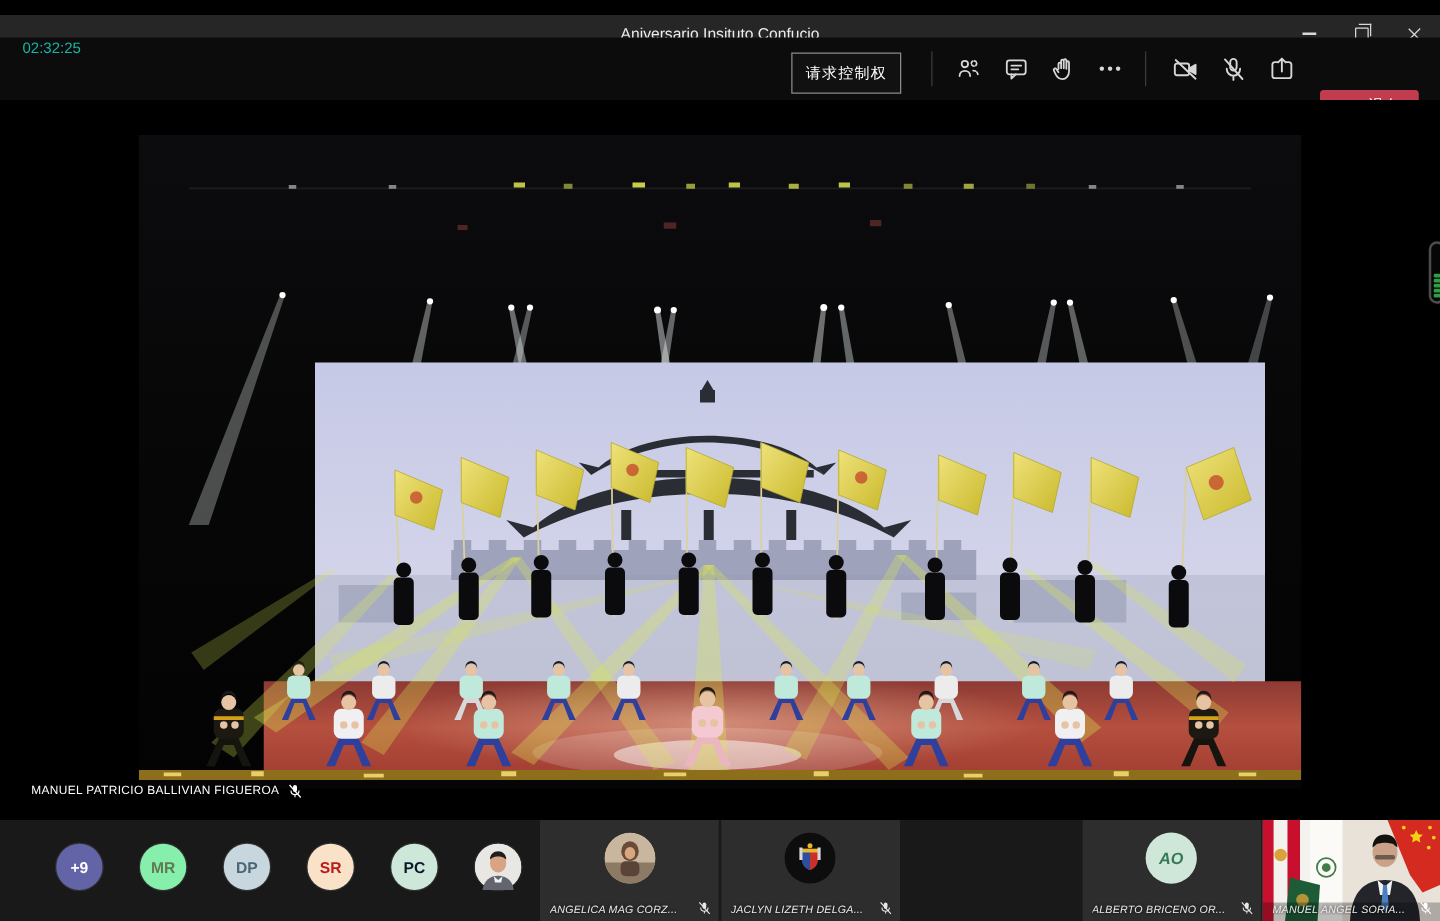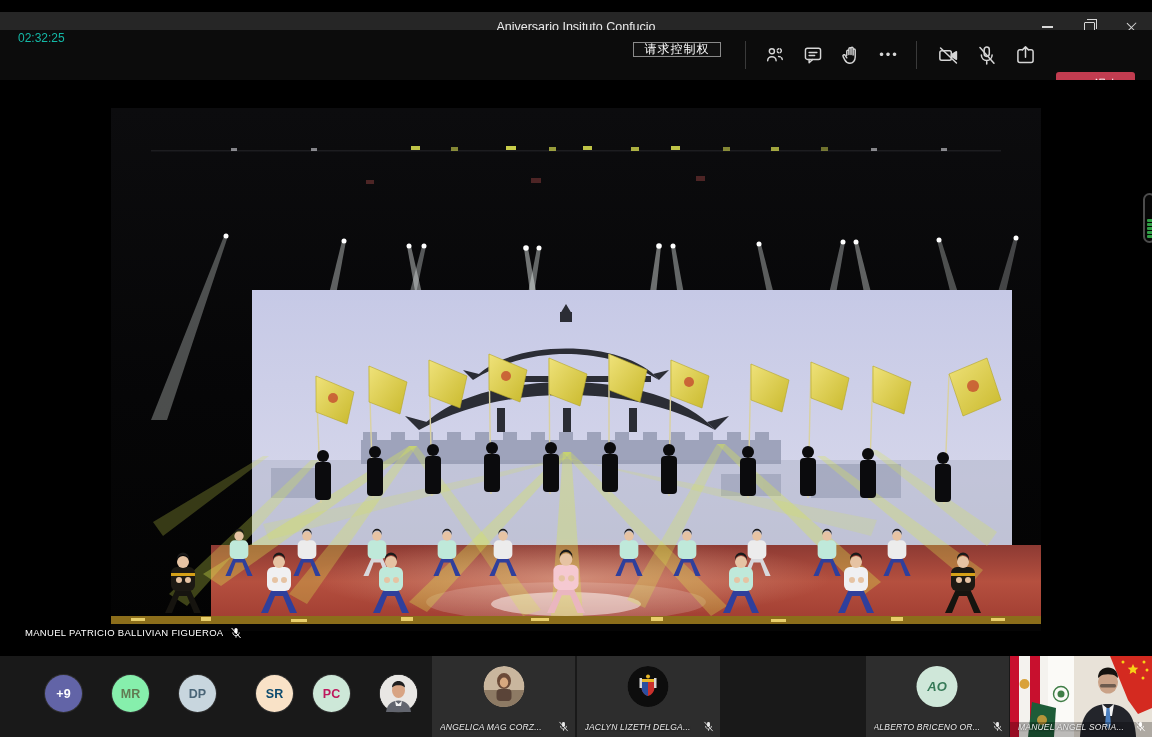--- a/index.html
+++ b/index.html
@@ -16,21 +16,21 @@
   .glyph-max{width:9px;height:9px;border:1.2px solid #d8d8d8;border-radius:1px;position:relative;}
   .glyph-max::before{content:"";position:absolute;left:2px;top:-4px;width:9px;height:9px;
                      border-top:1.2px solid #d8d8d8;border-right:1.2px solid #d8d8d8;}
   .glyph-close{position:relative;width:11px;height:11px;}
   .glyph-close::before,.glyph-close::after{content:"";position:absolute;left:5px;top:-1px;width:1.4px;height:13px;background:#d8d8d8;}
   .glyph-close::before{transform:rotate(45deg);} .glyph-close::after{transform:rotate(-45deg);}
 
   
   .toolbar{position:absolute;left:0;top:30px;width:1152px;height:50px;background:#0c0c0c;}
   .timer{position:absolute;left:18px;top:1px;color:#14b8a6;font-size:12px;}
-  .req-btn{position:absolute;left:633px;top:12px;width:88px;height:15px;background:#111;
+  .req-btn{position:absolute;left:633px;top:12px;width:88px;height:33px;background:#111;
            border:1px solid #8a8a8a;color:#fff;font-size:12px;display:flex;align-items:center;
            justify-content:center;letter-spacing:1px;cursor:pointer;box-sizing:border-box;}
   .tb-divider{position:absolute;top:40px;width:1px;height:28px;background:#3a3a3a;}
   .icon-btn{position:absolute;top:41px;width:28px;height:28px;display:flex;align-items:center;
             justify-content:center;cursor:pointer;}
   .icon-btn svg{stroke:#d6d6d6;fill:none;stroke-width:1.3;stroke-linecap:round;stroke-linejoin:round;}
   .more-dots{color:#d6d6d6;font-size:13px;letter-spacing:2px;line-height:10px;}
   .exit-btn{position:absolute;left:1056px;top:42px;width:79px;height:27px;background:#c23c50;
             border:none;border-radius:3px;color:#fff;font-size:12.5px;display:flex;align-items:center;
             justify-content:center;gap:7px;cursor:pointer;}
@@ -537,22 +537,22 @@
     <div class="vol-bar"></div>
     <div class="vol-bar"></div>
   </div>
 </div>
 
 <div class="filmstrip">
 
   <div class="bubble" style="left: 45px; background: rgb(98, 100, 167); color: rgb(255, 255, 255);">+9</div>
   <div class="bubble" style="left: 112px; background: #86efac; color: rgb(98, 122, 83);">MR</div>
   <div class="bubble" style="left: 179px; background: rgb(200, 214, 222); color: rgb(74, 101, 119);">DP</div>
-  <div class="bubble" style="left: 256px; background: rgb(249, 226, 199); color: #0c4a6e;">SR</div>
-  <div class="bubble" style="left: 313px; background: rgb(205, 232, 216); color: #be185d;">PC</div>
+  <div class="bubble" style="left: 246px; background: rgb(249, 226, 199); color: #b91c1c;">SR</div>
+  <div class="bubble" style="left: 313px; background: rgb(205, 232, 216); color: #0f172a;">PC</div>
   <div class="bubble" style="left:380px;background:#fff;">
     <svg width="37" height="37" viewBox="0 0 37 37">
       <circle cx="18.5" cy="18.5" r="18.5" fill="#e9e7e4"></circle>
       <ellipse cx="18.5" cy="15.5" rx="6.5" ry="7.5" fill="#d8a483"></ellipse>
       <path d="M12 12.5 c0-4 3-6.5 6.5-6.5 s6.5 2.5 6.5 6.5 l-1.5-1 c-1.5-1.8-8.5-1.8-10 0 z" fill="#1f1f1f"></path>
       <path d="M6 37 c1-8 6.5-11.5 12.5-11.5 S30 29 31 37 Z" fill="#62656e"></path>
       <path d="M15 26 l3.5 3 3.5-3 -1 5 h-5 z" fill="#f2f2f2"></path>
     </svg>
   </div>
 

